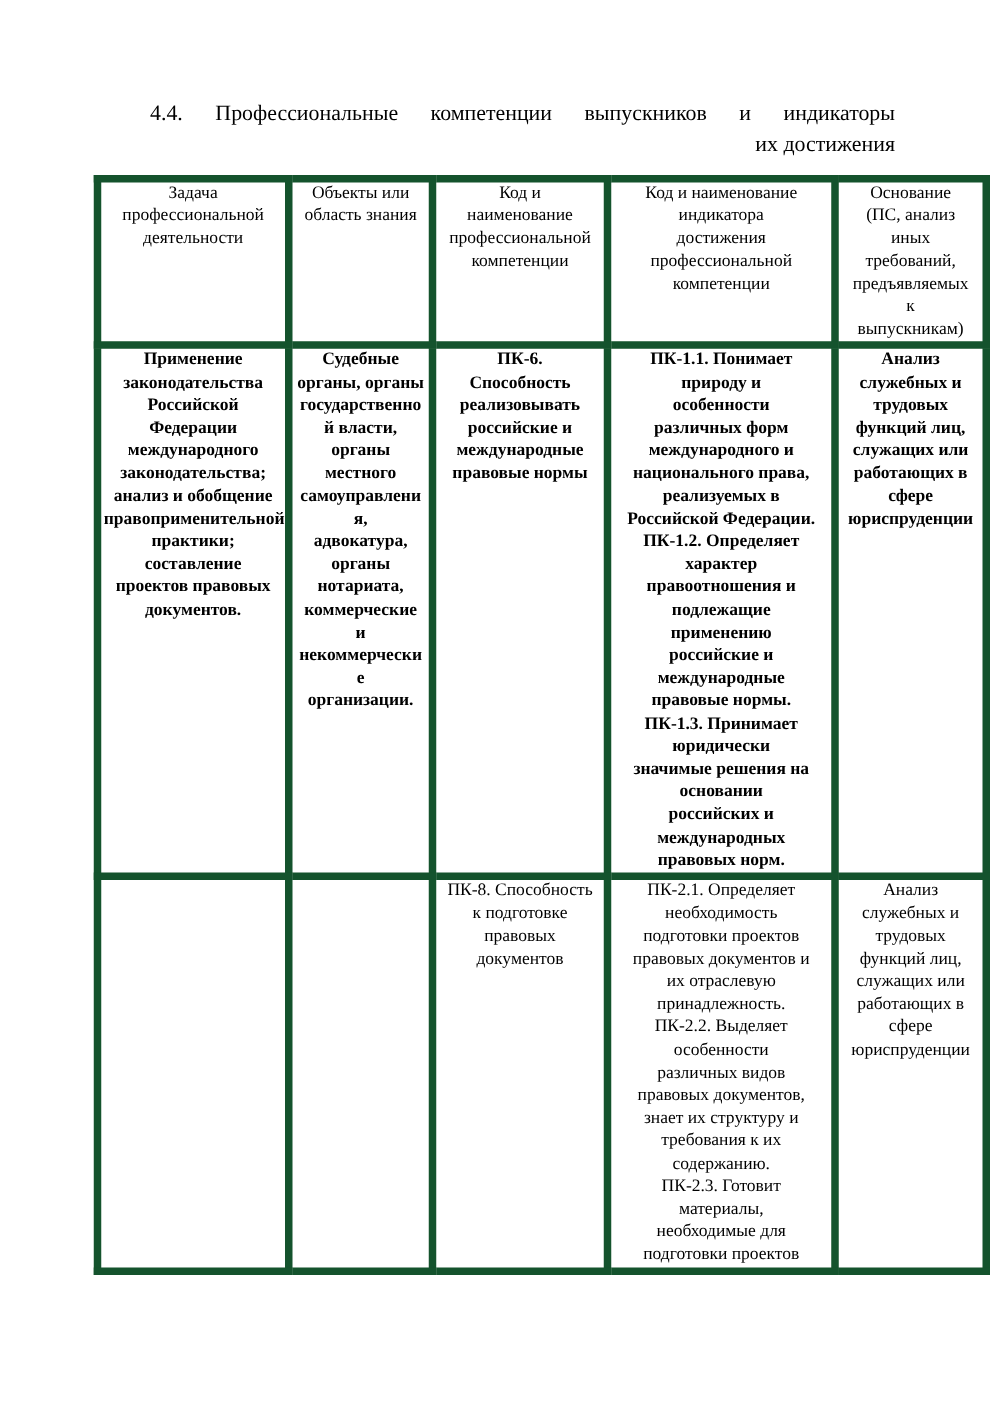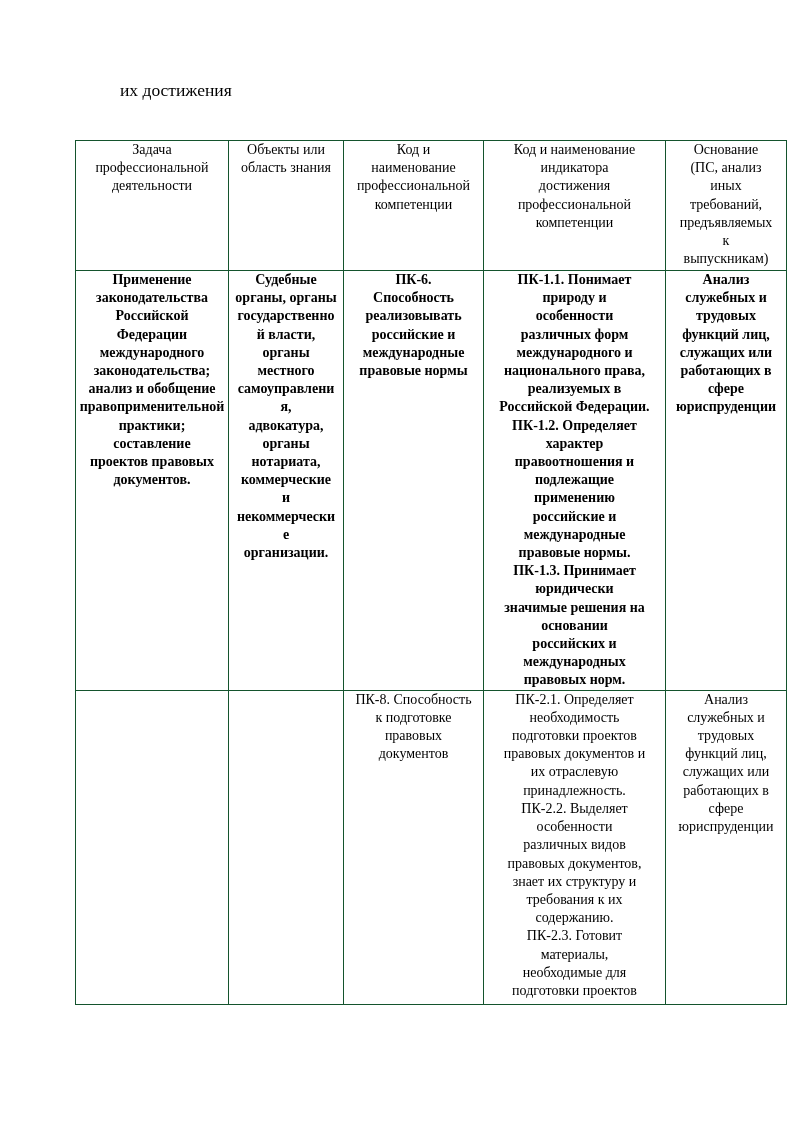--- a/index.html
+++ b/index.html
@@ -23,52 +23,53 @@
     width: 596px;
     font-size: 17.5px;
     line-height: 25px;
   }
   .doc-title .t1 {
     text-align: justify;
     text-align-last: justify;
     white-space: nowrap;
   }
   .doc-title .t2 {
-    text-align: left;
+    text-align: right;
   }
   table.comp-table {
     position: absolute;
     left: 75px;
     top: 140px;
     width: 711px;
     border-collapse: collapse;
     table-layout: fixed;
     font-size: 14px;
     line-height: 18.2px;
   }
   table.comp-table td {
-    border: 1px solid #14532d;
+    border: 6px solid #14532d;
     vertical-align: top;
     text-align: center;
     padding: 0 2px;
     white-space: pre-line;
     overflow: hidden;
   }
   tr.head-row      { height: 130px; }
   tr.section-row   { height: 24px;  }
   tr.data-row-1    { height: 419px; font-weight: bold; }
   tr.data-row-2    { height: 314px; }
   tr.section-row td { white-space: normal; }
 </style>
 </head>
 <body>
 
 <div class="page">
 
   <div class="doc-title">
+    <div class="t1">4.4. Профессиональные компетенции выпускников и индикаторы</div>
     <div class="t2">их достижения</div>
   </div>
 
   <table class="comp-table">
     <colgroup>
       <col style="width:153px">
       <col style="width:115px">
       <col style="width:140px">
       <col style="width:182px">
       <col style="width:121px">

